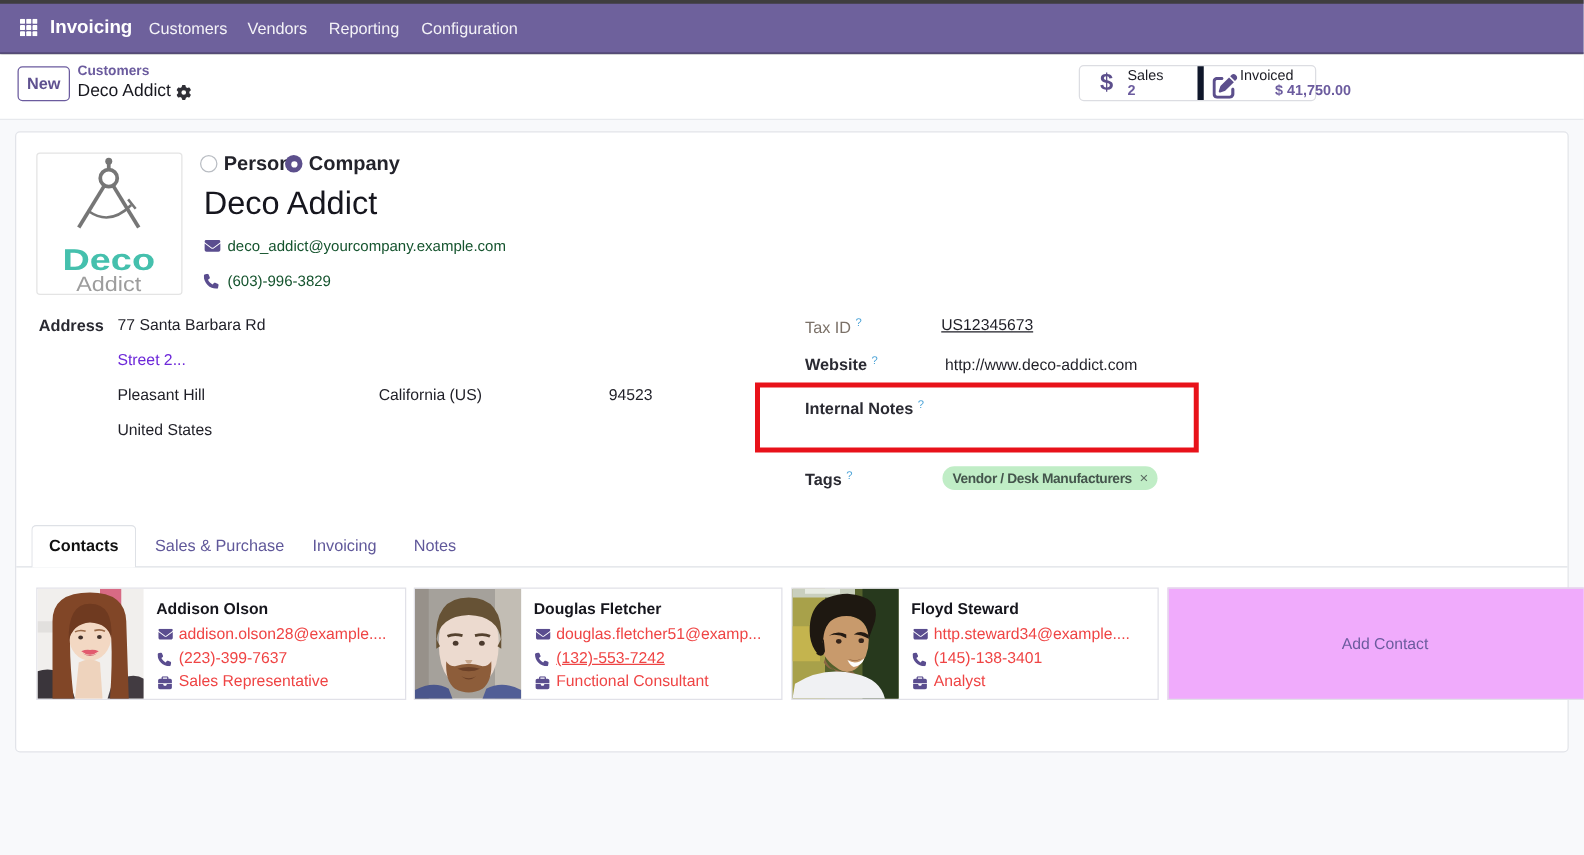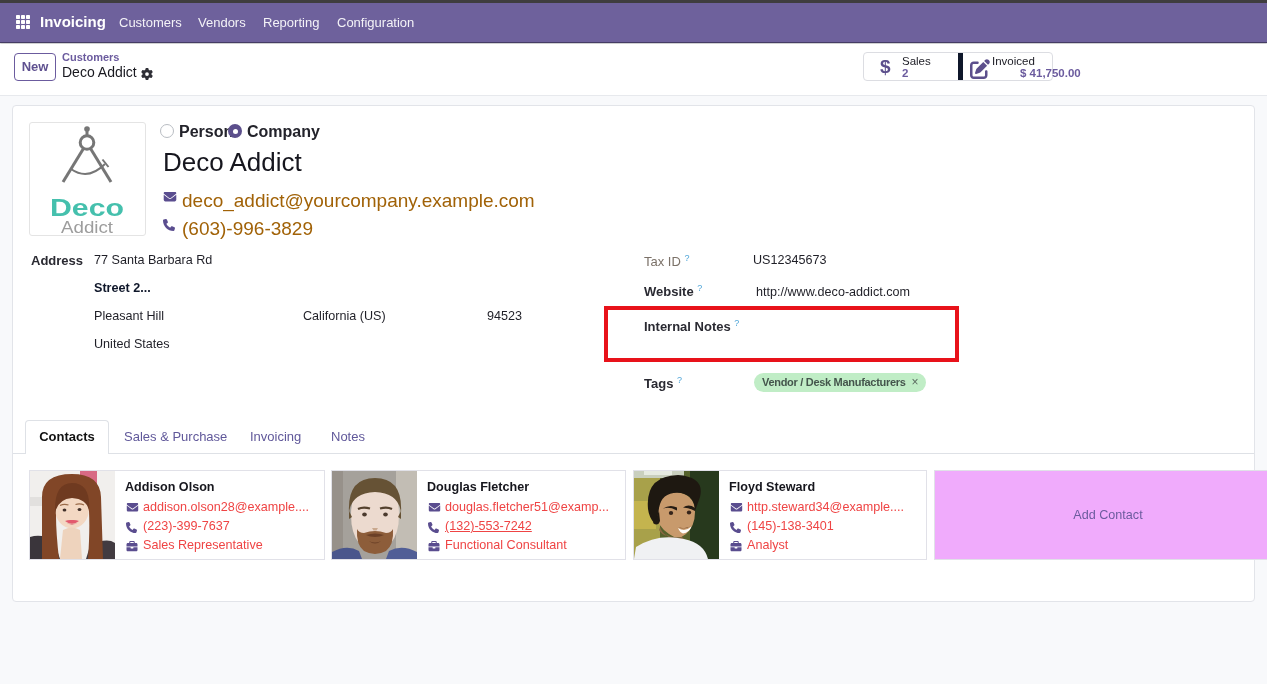--- a/index.html
+++ b/index.html
@@ -33,26 +33,26 @@
   border:1px solid #e2e4e9; border-radius:4px; }
 #logo { position:absolute; left:16px; top:16px; width:117px; height:114px; border:1px solid #e4e4e4; border-radius:3px; background:#fff; }
 
 .radio { position:absolute; width:14px; height:14px; border-radius:50%; }
 .radio.off { border:1px solid #b9bdc3; background:#fff; }
 .radio.on { background:#5c4f8c; }
 .radio.on::after { content:""; position:absolute; left:5px; top:5px; width:5px; height:5px; border-radius:50%; background:#fff; }
 .rlabel { position:absolute; font-size:16px; font-weight:bold; color:#23232b; }
 
 #h1 { position:absolute; left:150px; top:41px; font-size:26px; font-weight:normal; color:#16161e; }
-.crow { position:absolute; font-size:19px; color:#a16207; }
+.crow { position:absolute; font-size:12px; color:#14532d; }
 .cicon { position:absolute; color:#5a4d8f; }
 
 .flabel { position:absolute; font-size:13px; font-weight:bold; color:#2a2a32; }
 .fval { position:absolute; font-size:12.6px; color:#1f1f27; }
-.ph { color:#0f172a;font-weight:bold; }
+.ph { color:#6d28d9; }
 sup.q { color:#4fa5d8; font-size:9px; font-weight:normal; }
 
 #redbox { position:absolute; left:591px; top:200px; width:355px; height:56px; border:4px solid #e8121a; }
 #tagpill { position:absolute; left:741px; top:267px; height:19px; border-radius:10px; background:#c0edc6;
   font-size:11px; font-weight:bold; color:#44554c; line-height:19px; padding:0 8px; letter-spacing:-0.3px; white-space:nowrap; }
 #tagpill .x { color:#5b6b61; font-weight:normal; margin-left:6px; font-size:12px; }
 
 
 #tabline { position:absolute; left:0px; top:347px; width:1241px; height:1px; background:#dee1e6; }
 #tabactive { position:absolute; left:12px; top:314px; width:84px; height:34px; background:#fff;
@@ -153,21 +153,21 @@
 
   <div class="flabel" style="left:18px; top:147px;">Address</div>
   <div class="fval" style="left:81px; top:147px;">77 Santa Barbara Rd</div>
   <div class="fval ph" style="left:81px; top:175px;">Street 2...</div>
   <div class="fval" style="left:81px; top:203px;">Pleasant Hill</div>
   <div class="fval" style="left:290px; top:203px;">California (US)</div>
   <div class="fval" style="left:474px; top:203px;">94523</div>
   <div class="fval" style="left:81px; top:231px;">United States</div>
 
   <div class="fval" style="left:631px; top:147px; color:#7b7168; font-size:13px;">Tax ID <sup class="q">?</sup></div>
-  <div class="fval" style="left:740px; top:147px;">US12345673</div>
+  <div class="fval" style="left:740px; top:147px;text-decoration:underline;">US12345673</div>
   <div class="flabel" style="left:631px; top:177px;">Website <sup class="q">?</sup></div>
   <div class="fval" style="left:743px; top:179px;">http://www.deco-addict.com</div>
   <div class="flabel" style="left:631px; top:212px;">Internal Notes <sup class="q">?</sup></div>
   <div id="redbox"></div>
   <div class="flabel" style="left:631px; top:269px;">Tags <sup class="q">?</sup></div>
   <div id="tagpill">Vendor / Desk Manufacturers<span class="x">×</span></div>
 
   <div id="tabline"></div>
   <div id="tabactive">Contacts</div>
   <div class="tab" style="left:111px;">Sales &amp; Purchase</div>

